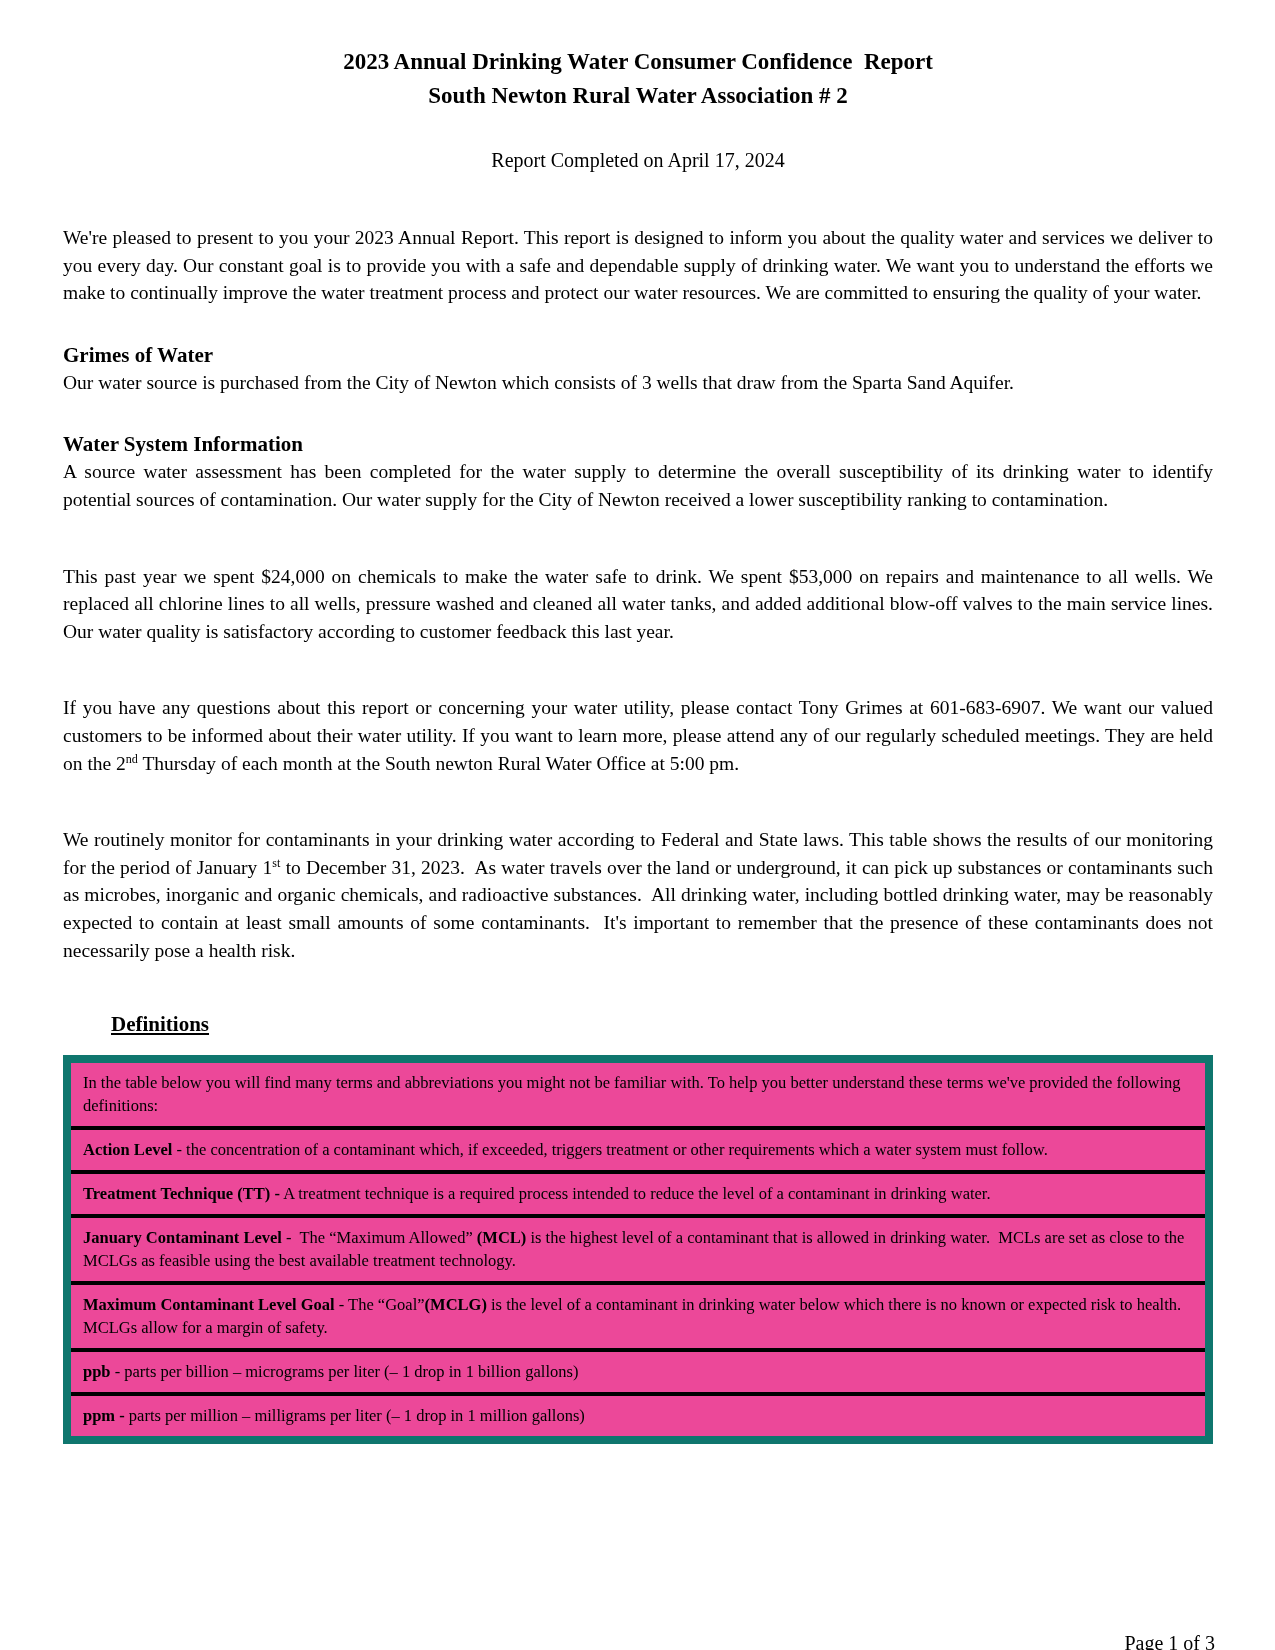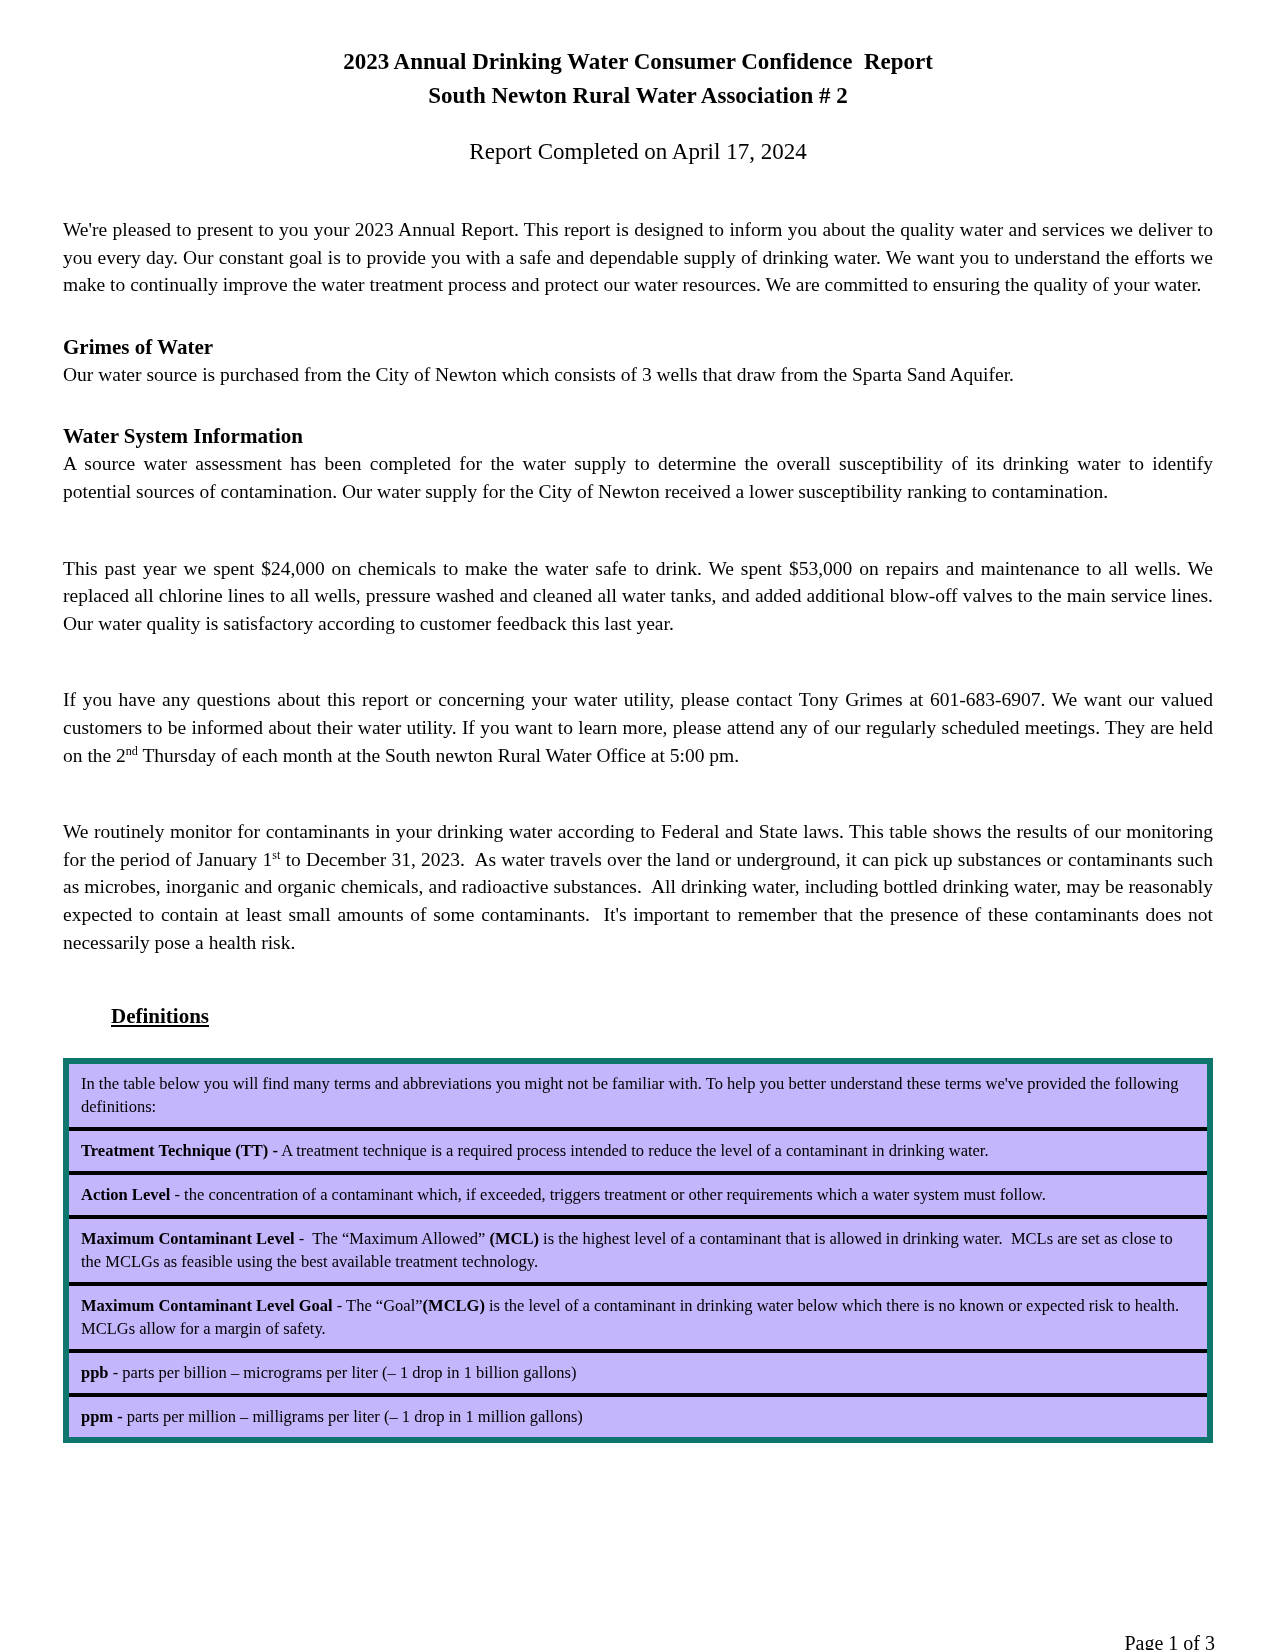--- a/index.html
+++ b/index.html
@@ -12,43 +12,43 @@
     overflow: hidden;
   }
   .sheet { padding: 45px 62px 18px 63px; }
 
   .title-block { text-align: center; }
   .title-line {
     font-size: 23px; font-weight: bold; line-height: 34px;
     white-space: pre-wrap;
   }
   .completed-line {
-    text-align: center; font-size: 23px; line-height: 30px;
-    margin-top: 24px; white-space: pre-wrap;
+    text-align: center; font-size: 20px; line-height: 30px;
+    margin-top: 32px; white-space: pre-wrap;
   }
 
   .para {
     font-size: 19.5px; line-height: 27.6px;
     text-align: justify; white-space: pre-wrap;
     margin-top: 49px;
   }
   .para.tight { margin-top: 0; }
 
   .section-heading {
     font-size: 21px; font-weight: bold; line-height: 28px;
     margin-top: 34px;
   }
   .section-heading.underlined { text-decoration: underline; margin-left: 48px; }
 
   sup { font-size: 0.62em; line-height: 0; vertical-align: super; }
 
   .def-table {
-    margin-top: 28px;
-    border: 6px solid #0f766e;
-    background: #c4b5fd;
+    margin-top: 17px;
+    border: 8px solid #0f766e;
+    background: #ec4899;
   }
   .def-row {
     font-size: 16.5px; line-height: 23px;
     padding: 8px 14px 9px 12px;
     white-space: pre-wrap;
     border-top: 4px solid #000;
   }
   .def-row:first-child { border-top: none; }
   .def-row .b { font-weight: bold; }
 
@@ -81,23 +81,23 @@
   <div class="para">This past year we spent $24,000 on chemicals to make the water safe to drink. We spent $53,000 on repairs and maintenance to all wells. We replaced all chlorine lines to all wells, pressure washed and cleaned all water tanks, and added additional blow-off valves to the main service lines. Our water quality is satisfactory according to customer feedback this last year.</div>
 
   <div class="para"><span>If you have any questions about this report or concerning your water utility, please contact Tony Grimes at 601-683-6907. We want our valued customers to be informed about their water utility. If you want to learn more, please attend any of our regularly scheduled meetings. They are held on the 2</span><sup>nd</sup><span> Thursday of each month at the South newton Rural Water Office at 5:00 pm.</span></div>
 
   <div class="para"><span>We routinely monitor for contaminants in your drinking water according to Federal and State laws. This table shows the results of our monitoring for the period of January 1</span><sup>st</sup><span> to December 31, 2023.  As water travels over the land or underground, it can pick up substances or contaminants such as microbes, inorganic and organic chemicals, and radioactive substances.  All drinking water, including bottled drinking water, may be reasonably expected to contain at least small amounts of some contaminants.  It's important to remember that the presence of these contaminants does not necessarily pose a health risk.</span></div>
 
   <div class="section-heading underlined" style="margin-top:46px;">Definitions</div>
 
   <div class="def-table">
     <div class="def-row"><span>In the table below you will find many terms and abbreviations you might not be familiar with. To help you better understand these terms we've provided the following definitions:</span></div>
+    <div class="def-row"><span class="b">Action Level</span><span> - the concentration of a contaminant which, if exceeded, triggers treatment or other requirements which a water system must follow.</span></div>
     <div class="def-row"><span class="b">Treatment Technique (TT) -</span><span> A treatment technique is a required process intended to reduce the level of a contaminant in drinking water.</span></div>
-    <div class="def-row"><span class="b">Action Level</span><span> - the concentration of a contaminant which, if exceeded, triggers treatment or other requirements which a water system must follow.</span></div>
-    <div class="def-row"><span class="b">Maximum Contaminant Level</span><span> -  The “Maximum Allowed” </span><span class="b">(MCL)</span><span> is the highest level of a contaminant that is allowed in drinking water.  MCLs are set as close to the MCLGs as feasible using the best available treatment technology.</span></div>
+    <div class="def-row"><span class="b">January Contaminant Level</span><span> -  The “Maximum Allowed” </span><span class="b">(MCL)</span><span> is the highest level of a contaminant that is allowed in drinking water.  MCLs are set as close to the MCLGs as feasible using the best available treatment technology.</span></div>
     <div class="def-row"><span class="b">Maximum Contaminant Level Goal</span><span> - The “Goal”</span><span class="b">(MCLG)</span><span> is the level of a contaminant in drinking water below which there is no known or expected risk to health.  MCLGs allow for a margin of safety.</span></div>
     <div class="def-row"><span class="b">ppb</span><span> - parts per billion – micrograms per liter (– 1 drop in 1 billion gallons)</span></div>
     <div class="def-row"><span class="b">ppm -</span><span> parts per million – milligrams per liter (– 1 drop in 1 million gallons)</span></div>
   </div>
 
 </div>
 
 <div class="footer">Page 1 of 3</div>
 
 </body></html>

